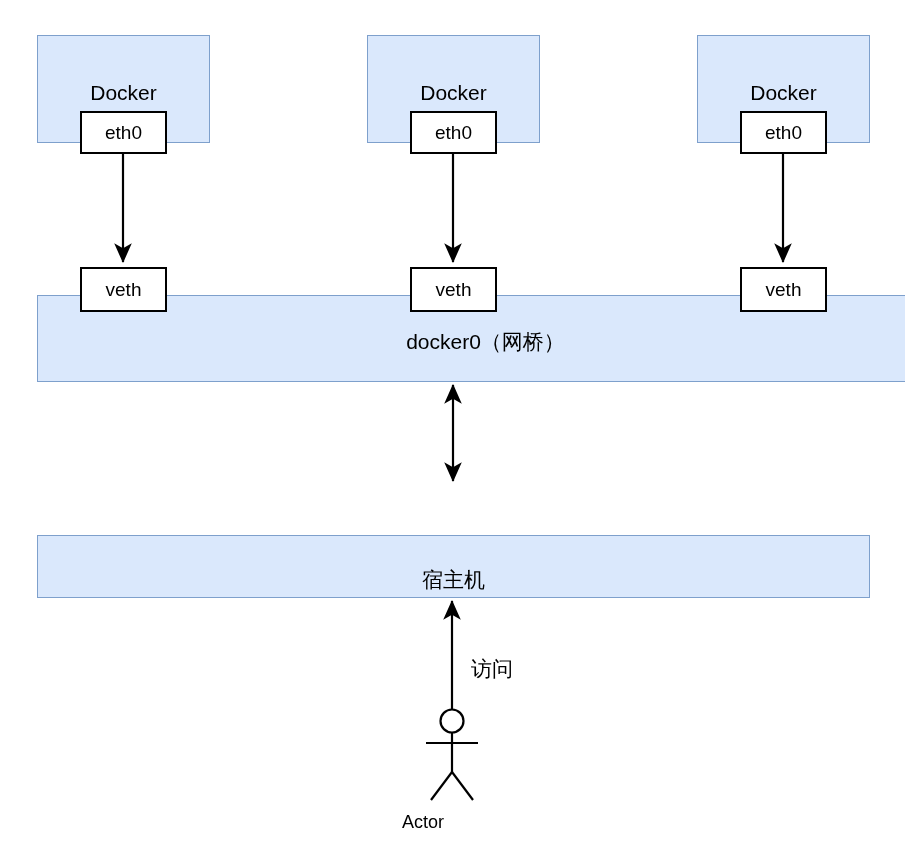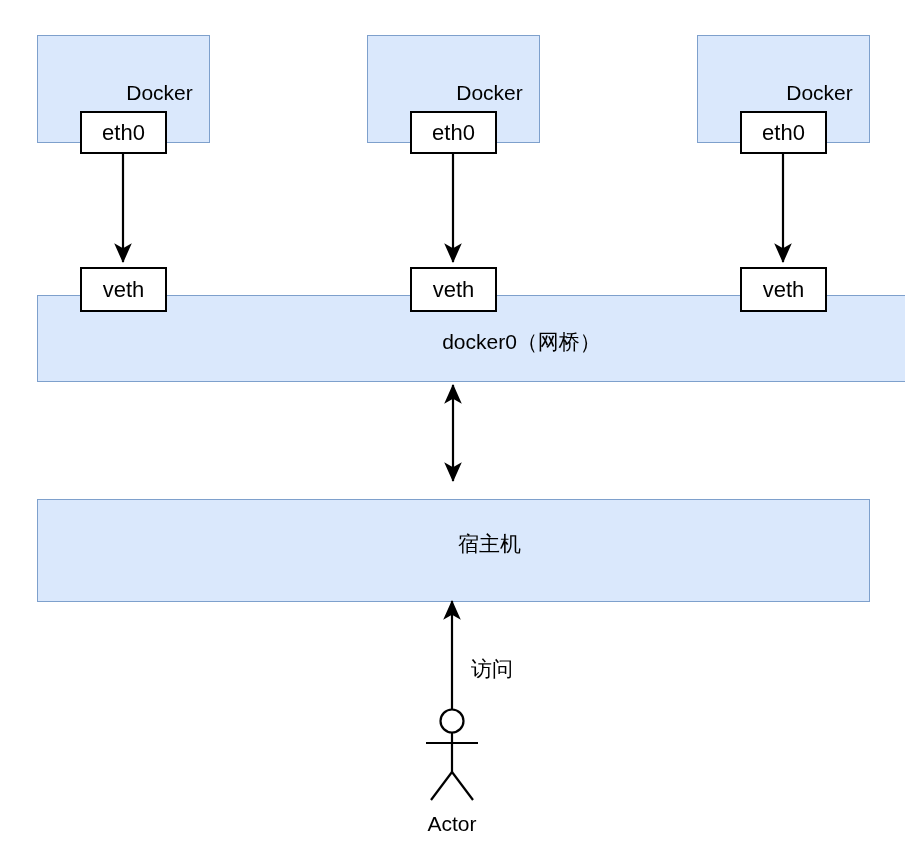--- a/index.html
+++ b/index.html
@@ -17,41 +17,40 @@
     height: 845px;
     background: #ffffff;
     overflow: hidden;
   }
   
   .zone {
     position: absolute;
     background: #dae8fc;
     border: 1px solid #7ea0cc;
     box-sizing: border-box;
-    padding-left: 36px;
   }
   .zone-label {
     position: absolute;
     width: 100%;
     text-align: center;
     font-size: 21px;
     line-height: 1;
     color: #000000;
     white-space: nowrap;
   }
   
   .iface-box {
     position: absolute;
     background: #ffffff;
     border: 2px solid #000000;
     box-sizing: border-box;
     display: flex;
     align-items: center;
     justify-content: center;
-    font-size: 22px;
+    font-size: 19px;
     line-height: 1;
     color: #000000;
     z-index: 5;
     white-space: nowrap;
   }
   
   #connector-layer {
     position: absolute;
     left: 0;
     top: 0;
@@ -73,22 +72,22 @@
     position: absolute;
     font-size: 21px;
     line-height: 1;
     color: #000000;
     white-space: nowrap;
     z-index: 6;
     margin-top: 8px;
   }
   .actor-label {
     position: absolute;
-    text-align: center;
-    font-size: 21px;
+    text-align: left;
+    font-size: 18px;
     line-height: 1;
     color: #000000;
     white-space: nowrap;
     z-index: 6;
   }
 </style>
 </head>
 <body>
 
 <div id="diagram-root">
@@ -102,21 +101,21 @@
   </div>
 
   <div class="zone" style="left:697px; top:35px; width:173px; height:108px;">
     <div class="zone-label" style="top:46px;">Docker</div>
   </div>
 
   <div class="zone" style="left:37px; top:295px; width:897px; height:87px;">
     <div class="zone-label" style="top:35px;">docker0（网桥）</div>
   </div>
 
-  <div class="zone" style="left:37px; top:499px; width:833px; height:103px;">
+  <div class="zone" style="left:37px; top:535px; width:833px; height:63px;">
     <div class="zone-label" style="top:33px;">宿主机</div>
   </div>
 
   <svg id="connector-layer" viewBox="0 0 905 845" width="905" height="845">
     <defs>
       <marker id="arrowEnd" markerWidth="10" markerHeight="10" refX="8.5" refY="4" orient="auto" markerUnits="strokeWidth">
         <path d="M0,0 L9,4 L0,8 L2.2,4 Z" fill="#000000"></path>
       </marker>
       <marker id="arrowStart" markerWidth="10" markerHeight="10" refX="0.5" refY="4" orient="auto" markerUnits="strokeWidth">
         <path d="M9,0 L0,4 L9,8 L6.8,4 Z" fill="#000000"></path>

